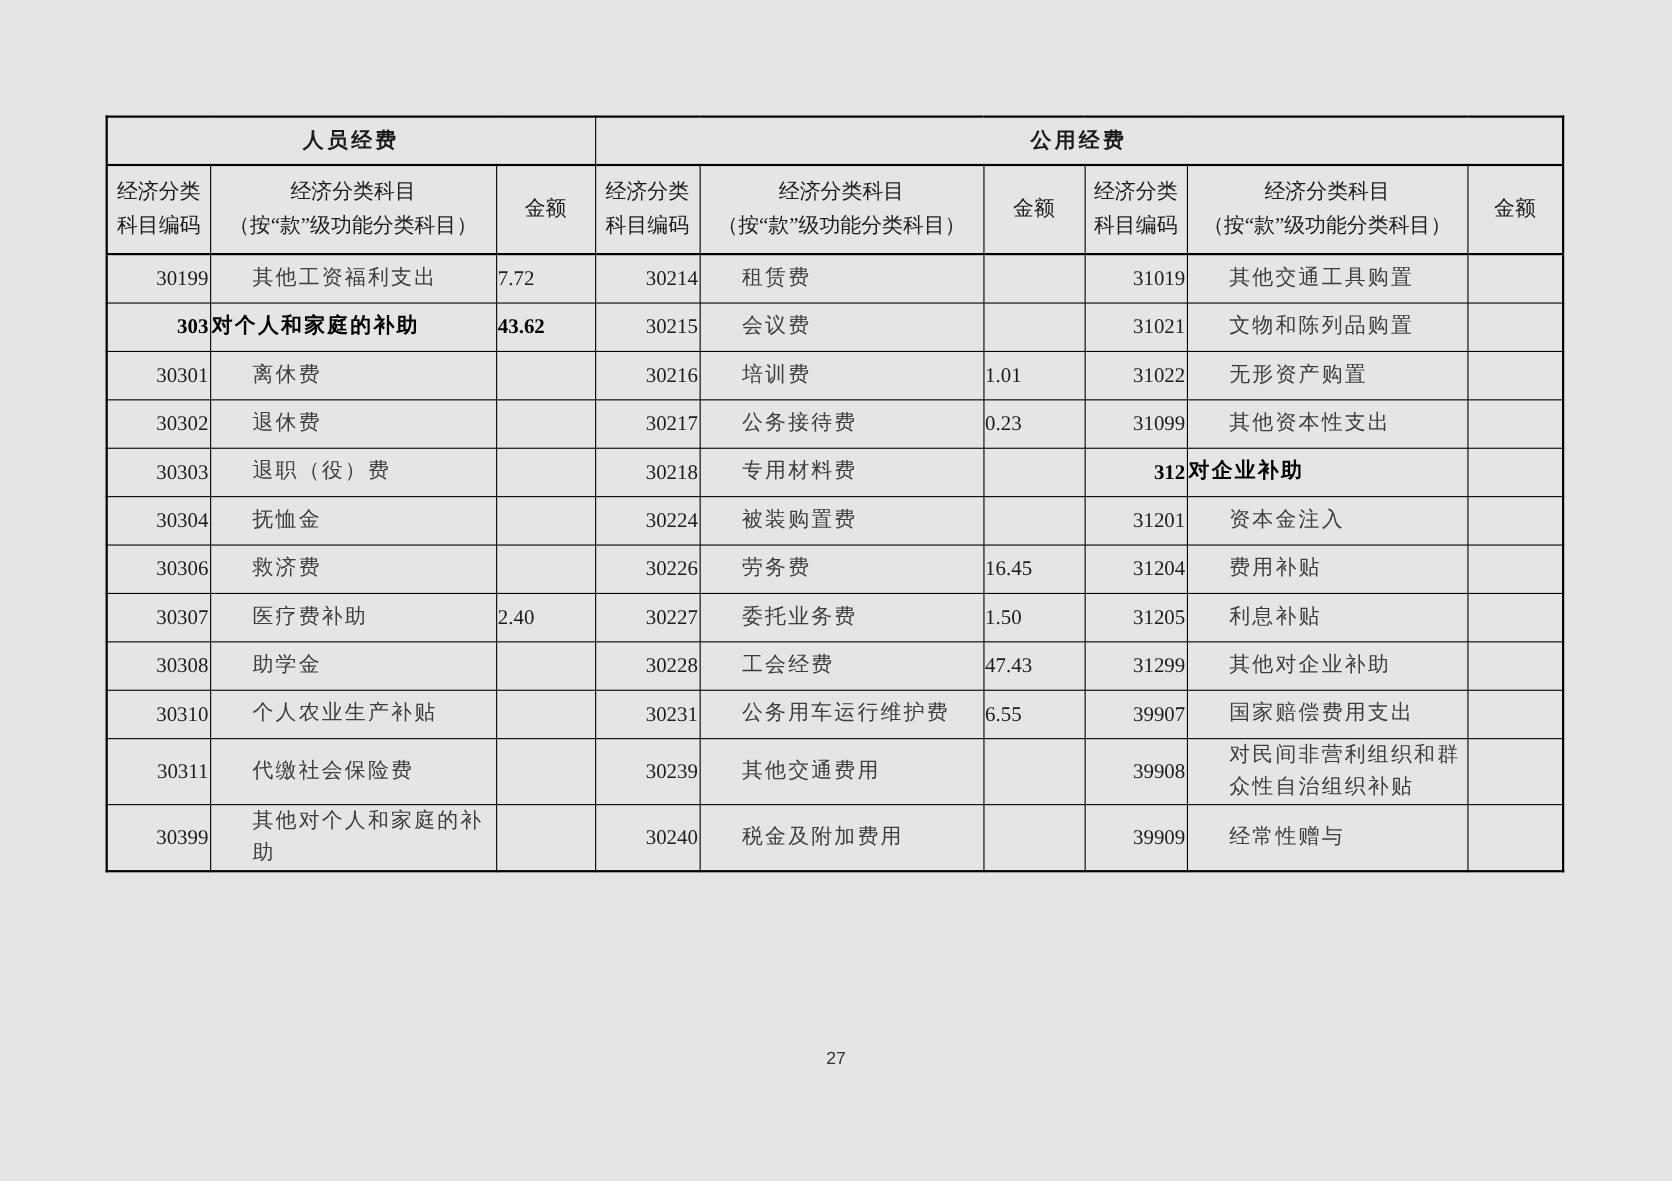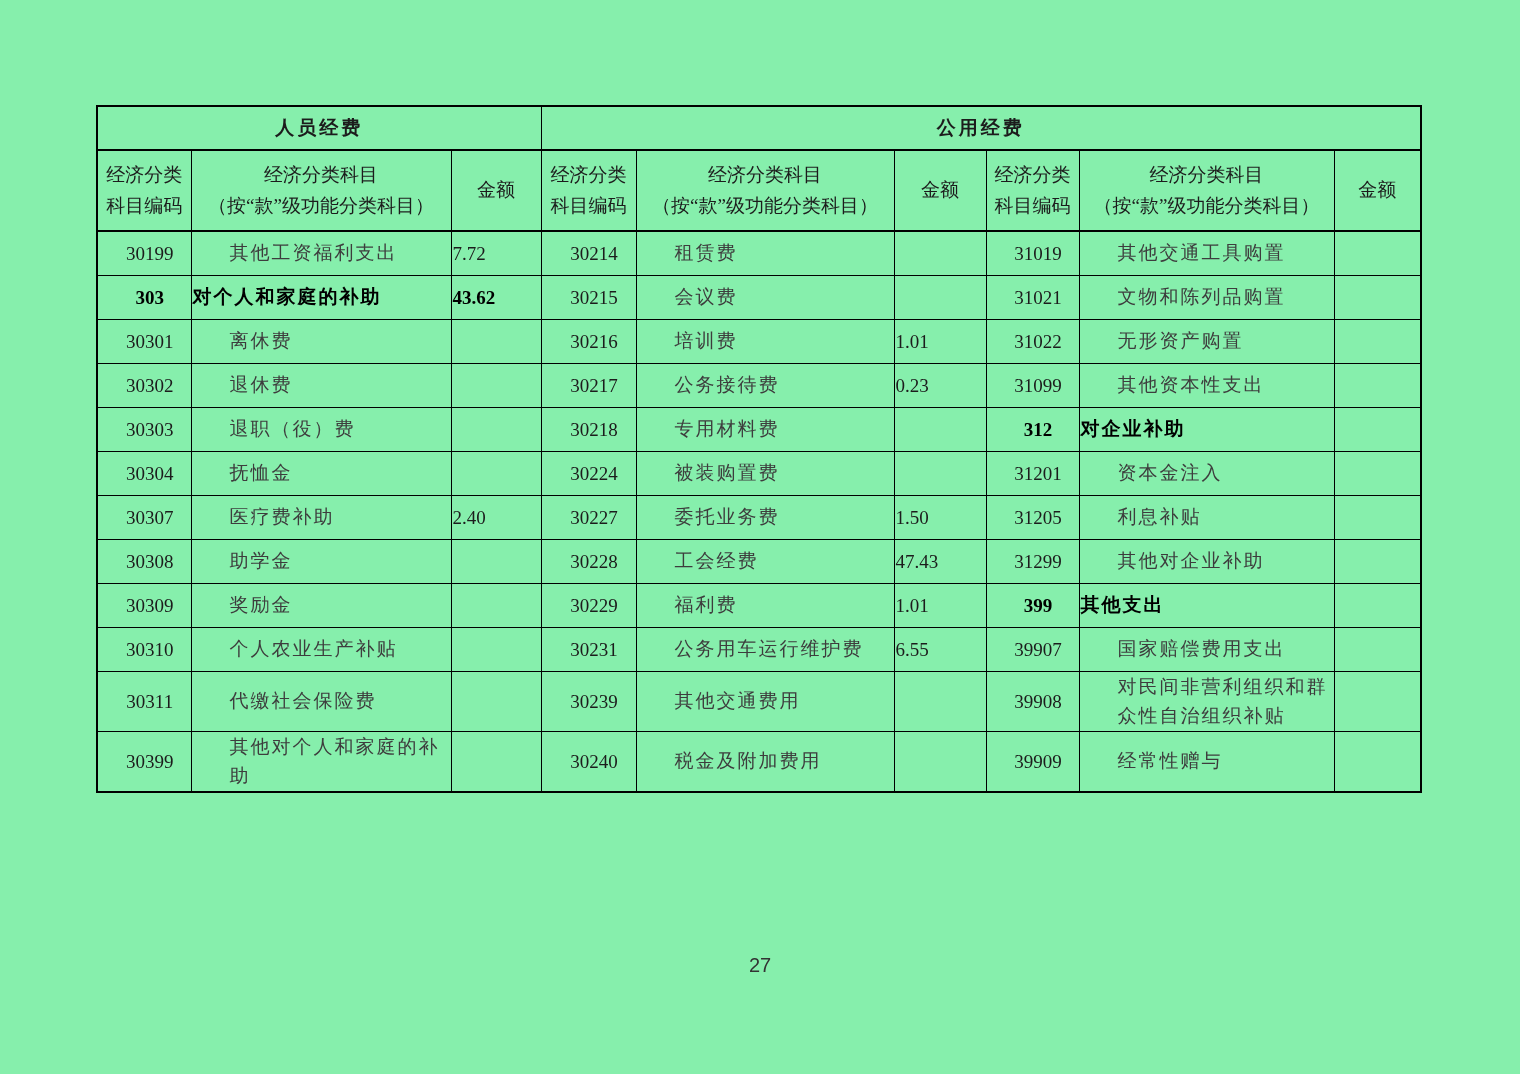--- a/index.html
+++ b/index.html
@@ -4,21 +4,21 @@
 <style>
   html, body {
     margin: 0;
     padding: 0;
     background: #ffffff;
   }
   .page {
     position: relative;
     width: 1520px;
     height: 1074px;
-    background: #86efac;
+    background: #e5e5e5;
     font-family: "Liberation Serif", "DejaVu Serif", serif;
     color: #1c1c1c;
     overflow: hidden;
   }
   table.budget-table {
     position: absolute;
     left: 96px;
     top: 105px;
     width: 1324px;
     border-collapse: collapse;
@@ -43,21 +43,21 @@
     text-align: center;
     white-space: pre-line;
     line-height: 1.58;
     border-bottom: 2px solid #000;
     padding: 0 2px;
   }
   tr.data-row td {
     height: 41px;
   }
   td.col-code {
-    text-align: center;
+    text-align: right;
     padding-left: 12px;
     color: #1c1c1c;
   }
   td.col-name {
     text-align: left;
     padding-right: 4px;
     letter-spacing: 2px;
     line-height: 1.5;
     color: #3d3d3d;
   }
@@ -73,21 +73,21 @@
     color: #000;
     margin-left: 48px;
   }
   .page-number {
     position: absolute;
     left: 0;
     top: 954px;
     width: 100%;
     text-align: center;
     font-family: "Liberation Sans", sans-serif;
-    font-size: 20px;
+    font-size: 16px;
     color: #333;
   }
 </style>
 </head>
 <body>
 
 <div class="page">
   <table class="budget-table">
     <colgroup>
       <col style="width:94px">
@@ -184,20 +184,31 @@
           <td class="col-name indent">抚恤金</td>
           <td class="col-amount"></td>
           <td class="col-code">30224</td>
           <td class="col-name indent">被装购置费</td>
           <td class="col-amount"></td>
           <td class="col-code">31201</td>
           <td class="col-name indent">资本金注入</td>
           <td class="col-amount"></td>
         </tr>
         <tr class="data-row">
+          <td class="col-code">30306</td>
+          <td class="col-name indent">救济费</td>
+          <td class="col-amount"></td>
+          <td class="col-code">30226</td>
+          <td class="col-name indent">劳务费</td>
+          <td class="col-amount">16.45</td>
+          <td class="col-code">31204</td>
+          <td class="col-name indent">费用补贴</td>
+          <td class="col-amount"></td>
+        </tr>
+        <tr class="data-row">
           <td class="col-code">30307</td>
           <td class="col-name indent">医疗费补助</td>
           <td class="col-amount">2.40</td>
           <td class="col-code">30227</td>
           <td class="col-name indent">委托业务费</td>
           <td class="col-amount">1.50</td>
           <td class="col-code">31205</td>
           <td class="col-name indent">利息补贴</td>
           <td class="col-amount"></td>
         </tr>
@@ -206,31 +217,20 @@
           <td class="col-name indent">助学金</td>
           <td class="col-amount"></td>
           <td class="col-code">30228</td>
           <td class="col-name indent">工会经费</td>
           <td class="col-amount">47.43</td>
           <td class="col-code">31299</td>
           <td class="col-name indent">其他对企业补助</td>
           <td class="col-amount"></td>
         </tr>
         <tr class="data-row">
-          <td class="col-code">30309</td>
-          <td class="col-name indent">奖励金</td>
-          <td class="col-amount"></td>
-          <td class="col-code">30229</td>
-          <td class="col-name indent">福利费</td>
-          <td class="col-amount">1.01</td>
-          <td class="col-code bold">399</td>
-          <td class="col-name bold">其他支出</td>
-          <td class="col-amount bold"></td>
-        </tr>
-        <tr class="data-row">
           <td class="col-code">30310</td>
           <td class="col-name indent">个人农业生产补贴</td>
           <td class="col-amount"></td>
           <td class="col-code">30231</td>
           <td class="col-name indent">公务用车运行维护费</td>
           <td class="col-amount">6.55</td>
           <td class="col-code">39907</td>
           <td class="col-name indent">国家赔偿费用支出</td>
           <td class="col-amount"></td>
         </tr>

